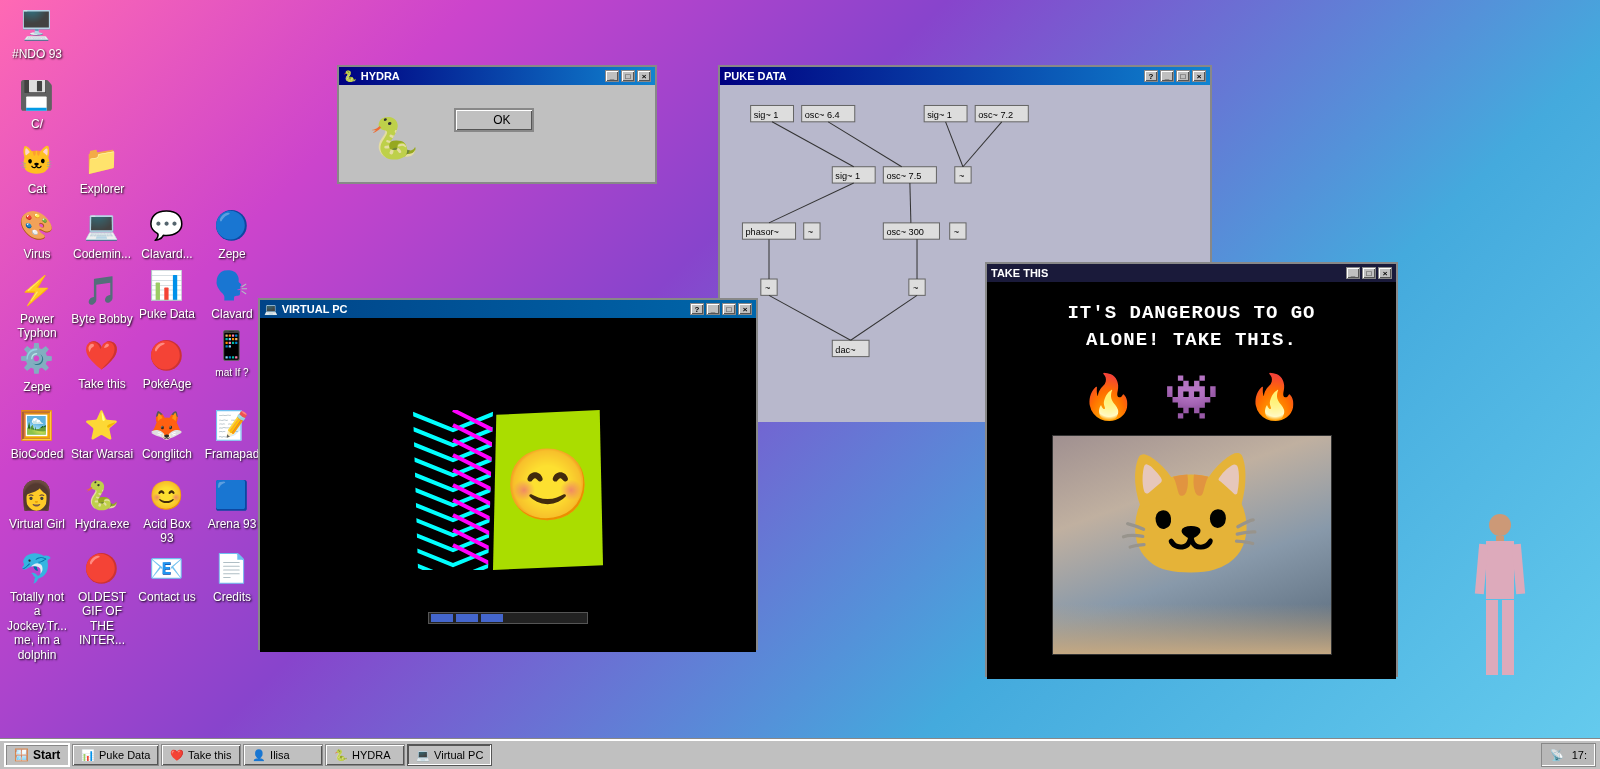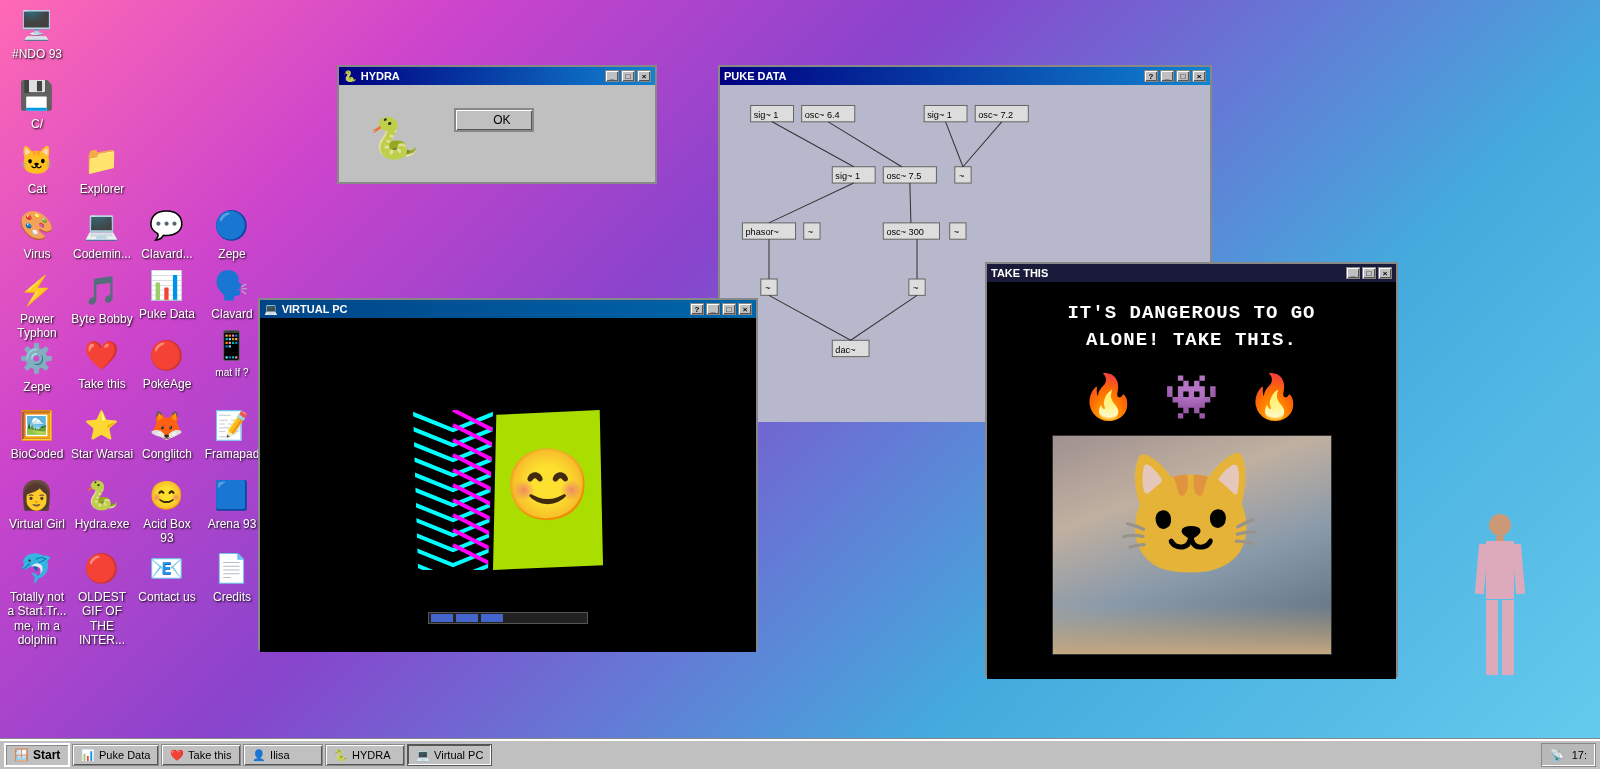--- a/index.html
+++ b/index.html
@@ -316,21 +316,21 @@
     <div class="icon-img">😊</div>
     <div class="icon-label">Acid Box 93</div>
   </div>
   <div class="desktop-icon" style="left:200px;top:475px;">
     <div class="icon-img">🟦</div>
     <div class="icon-label">Arena 93</div>
   </div>
 
   <div class="desktop-icon" style="left:5px;top:548px;width:64px;">
     <div class="icon-img">🐬</div>
-    <div class="icon-label">Totally not a Start.Tr... me, im a dolphin</div>
+    <div class="icon-label">Totally not a Jockey.Tr... me, im a dolphin</div>
   </div>
   <div class="desktop-icon" style="left:70px;top:548px;width:64px;">
     <div class="icon-img">🔴</div>
     <div class="icon-label">OLDEST GIF OF THE INTER...</div>
   </div>
   <div class="desktop-icon" style="left:135px;top:548px;">
     <div class="icon-img">📧</div>
     <div class="icon-label">Contact us</div>
   </div>
   <div class="desktop-icon" style="left:200px;top:548px;">

